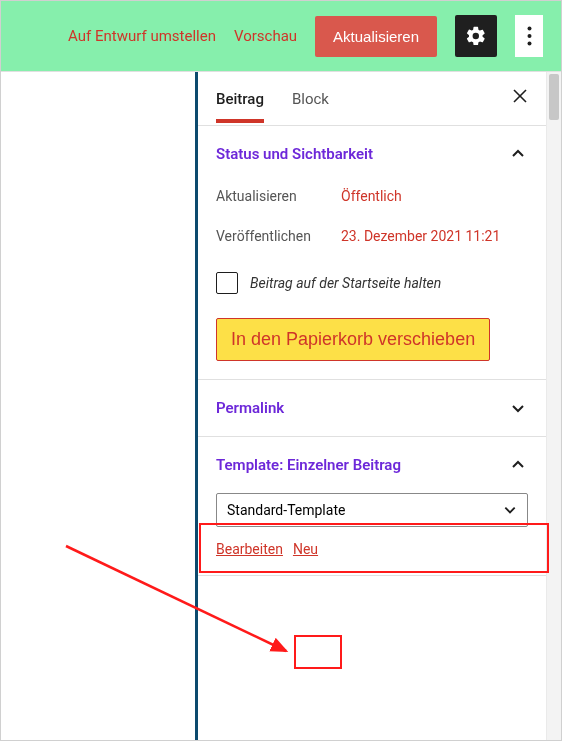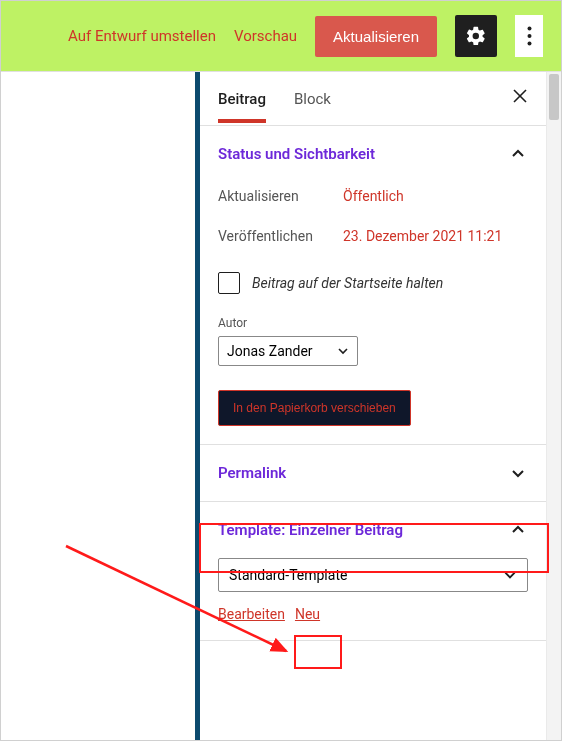--- a/index.html
+++ b/index.html
@@ -18,21 +18,21 @@
     position: relative;
     background: #fff;
   }
   .topbar {
     display: flex;
     align-items: center;
     justify-content: flex-end;
     padding: 14px 18px;
     gap: 18px;
     border-bottom: 1px solid #e0e0e0;
-    background: #bef264;
+    background: #86efac;
   }
   .topbar .link {
     color: #cf3529;
     font-size: 15px;
     cursor: pointer;
   }
   .btn-primary {
     background: #d9584d;
     color: #fff;
     border: none;
@@ -66,21 +66,21 @@
   .panel-wrap {
     display: flex;
     height: calc(100% - 71px);
   }
   .left-gap {
     width: 194px;
     flex-shrink: 0;
   }
   .panel {
     flex: 1;
-    border-left: 5px solid #0c4a6e;
+    border-left: 3px solid #0c4a6e;
     overflow-y: auto;
     position: relative;
   }
   .scrollbar-fake {
     position: absolute;
     right: 0;
     top: 0;
     bottom: 0;
     width: 15px;
     background: #f3f3f3;
@@ -183,23 +183,23 @@
     display: flex;
     align-items: center;
     justify-content: space-between;
     font-size: 14px;
     cursor: pointer;
   }
   .trash-btn {
     margin-top: 24px;
     border: 1px solid #cf3529;
     color: #cf3529;
-    background: #0f172a;
+    background: #fde047;
     padding: 10px 14px;
-    font-size: 12px;
+    font-size: 18px;
     cursor: pointer;
     border-radius: 2px;
   }
   .section.template-sec .section-head {
     position: relative;
   }
   .template-select {
     margin-top: 18px;
     border: 1px solid #888;
     border-radius: 2px;
@@ -283,29 +283,20 @@
             <span class="val-link">Öffentlich</span>
           </div>
           <div class="row">
             <span class="lbl">Veröffentlichen</span>
             <span class="val-link">23. Dezember 2021 11:21</span>
           </div>
           <div class="checkbox-row">
             <div class="chk"></div>
             <span>Beitrag auf der Startseite halten</span>
           </div>
-          <div class="author-block">
-            <div class="author-lbl">Autor</div>
-            <div class="select">
-              <span>Jonas Zander</span>
-              <svg width="12" height="12" viewBox="0 0 12 12" fill="none" stroke="#1e1e1e" stroke-width="1.6">
-                  <polyline points="2 4 6 8 10 4"></polyline>
-                </svg>
-            </div>
-          </div>
           <button class="trash-btn">In den Papierkorb verschieben</button>
         </div>
 
         <div class="section">
           <div class="section-head">
             <span class="section-title">Permalink</span>
             <svg class="chevron" viewBox="0 0 20 20" fill="none" stroke="#1e1e1e" stroke-width="2">
                 <polyline points="5 8 10 13 15 8"></polyline>
               </svg>
           </div>

